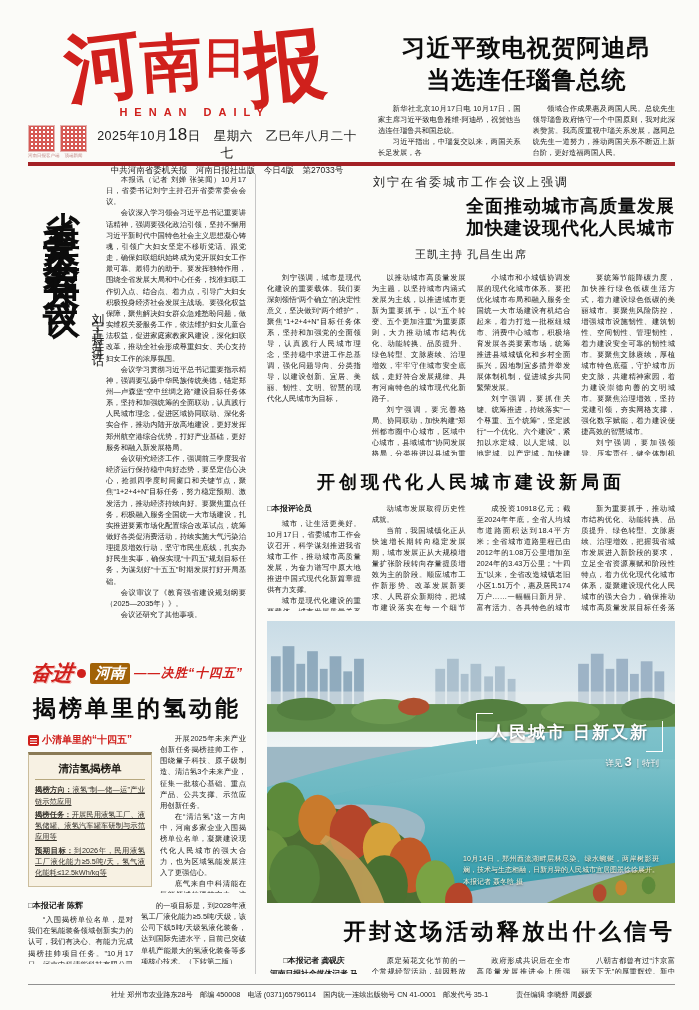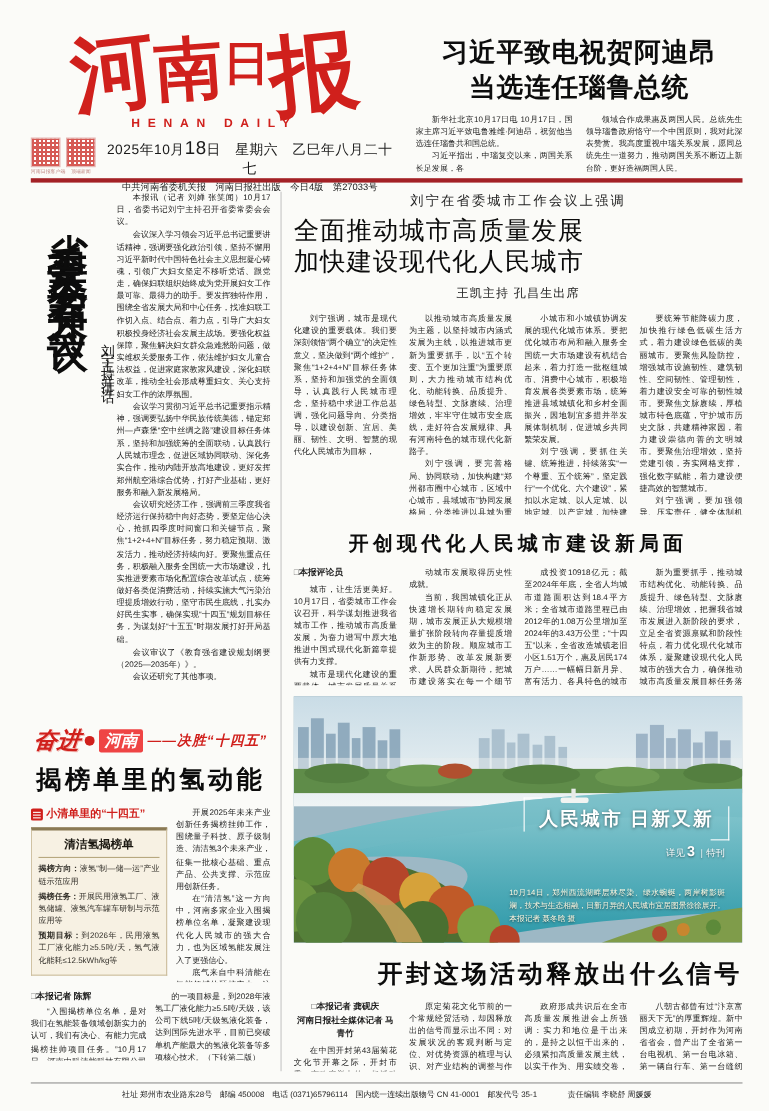--- a/index.html
+++ b/index.html
@@ -38,48 +38,48 @@
   
   .left-story{display:flex;height:474px;overflow:hidden;}
   .v-title{writing-mode:vertical-rl;font-size:37px;font-weight:900;letter-spacing:11px;line-height:1.15;width:54px;flex:none;color:#0c0c0c;margin-top:8px;}
   .v-sub{writing-mode:vertical-rl;font-size:12.5px;letter-spacing:7px;width:24px;flex:none;margin-top:128px;color:#111;}
   .ls-body{flex:1;font-size:7.35px;line-height:1.52;text-align:justify;color:#1c1c1c;overflow:hidden;min-width:0;}
   
   .hydrogen{margin-top:10px;height:306px;overflow:hidden;}
   .banner{display:flex;align-items:center;justify-content:center;gap:4px;height:30px;}
   .b1{color:#d0201c;font-weight:900;font-style:italic;font-size:21px;font-family:"DejaVu Serif",serif;transform:skewX(-6deg);text-shadow:1px 1px 0 #f2b8b3;}
   .b-dot{width:9px;height:9px;border-radius:50%;background:#d0201c;flex:none;}
-  .b2{background:#ef4444;color:#fff;font-weight:900;font-size:15px;padding:1px 5px;border-radius:2px;font-style:italic;}
+  .b2{background:#a16207;color:#fff;font-weight:900;font-size:15px;padding:1px 5px;border-radius:2px;font-style:italic;}
   .b3{color:#d0201c;font-weight:900;font-style:italic;font-size:12.5px;letter-spacing:1px;}
   .hy-headline{font-size:23px;font-weight:900;text-align:center;margin:5px 0 9px;letter-spacing:3px;color:#0c0c0c;}
   .hy-grid{display:flex;gap:8px;height:160px;overflow:hidden;}
   .hy-leftcol{width:124px;flex:none;}
   .hy-tag{display:flex;align-items:center;gap:3px;color:#d0201c;font-weight:bold;font-size:10px;margin-bottom:5px;}
   .tag-icon{width:11px;height:11px;background:#d0201c;border-radius:2px;position:relative;flex:none;}
   .tag-icon::before{content:"";position:absolute;left:2px;top:3px;width:7px;height:1.3px;background:#fff;box-shadow:0 2.5px 0 #fff,0 5px 0 #fff;}
   .card{background:#f7f1e3;border:1px solid #cbbd9c;border-top:3px solid #8a7a55;padding:5px 6px;font-size:7.3px;line-height:1.55;color:#33302a;}
   .card-title{text-align:center;font-weight:bold;font-size:10.5px;border-bottom:1px solid #b7a87f;padding-bottom:3px;margin-bottom:4px;color:#1c1912;}
-  .card-item{margin-bottom:2px;text-align:justify;}
+  .card-item{margin-bottom:2px;text-align:justify;text-decoration:underline;}
   .ci-label{font-weight:bold;}
   .hy-intro{flex:1;font-size:7.35px;line-height:1.52;text-align:justify;overflow:hidden;min-width:0;}
   .hy-bottom{display:flex;gap:8px;margin-top:7px;font-size:7.35px;line-height:1.52;text-align:justify;height:72px;overflow:hidden;}
   .hy-bcol{flex:1;min-width:0;overflow:hidden;}
   .byline{font-size:8px;font-weight:bold;margin-bottom:2px;}
   
   .kicker{text-align:center;font-size:12px;color:#222;letter-spacing:2px;}
-  .lead-h{margin:5px 0 0;text-align:left;font-size:23px;font-weight:400;line-height:1.2;letter-spacing:1px;color:#0b0b0b;}
+  .lead-h{margin:5px 0 0;text-align:right;font-size:18px;font-weight:700;line-height:1.2;letter-spacing:1px;color:#0b0b0b;}
   .lead-by{text-align:center;font-size:11px;margin:8px 0 10px;color:#222;letter-spacing:1px;}
   .cols4{display:flex;gap:11px;text-align:justify;font-size:7.35px;line-height:1.5;color:#1c1c1c;}
   .cols4>div{flex:1;min-width:0;overflow:hidden;}
   .lead-body{height:184px;}
   .com-h{font-size:18px;font-weight:900;text-align:center;letter-spacing:4px;margin:14px 0 9px;color:#0b0b0b;}
   .com-body{height:108px;}
   .com-label{font-size:8px;font-weight:bold;margin-bottom:3px;}
   
-  .photo{position:relative;margin:10px 0 0;width:100%;height:224px;overflow:hidden;background:#9db8c5;}
+  .photo{position:relative;margin:10px 0 0;width:100%;height:282px;overflow:hidden;background:#9db8c5;}
   .photo svg{position:absolute;inset:0;}
   .ph-overlay{position:absolute;right:16px;top:94px;color:#fff;}
   .ph-title{font-size:17px;font-weight:900;letter-spacing:2px;text-shadow:0 1px 3px rgba(0,0,0,.5);padding:6px 10px;position:relative;}
   .ph-title::before{content:"";position:absolute;left:-4px;top:-2px;width:16px;height:30px;border-left:1.5px solid #fff;border-top:1.5px solid #fff;}
   .ph-title::after{content:"";position:absolute;right:-4px;bottom:-2px;width:16px;height:30px;border-right:1.5px solid #fff;border-bottom:1.5px solid #fff;}
   .ph-ref{text-align:right;font-size:8.5px;margin-top:4px;text-shadow:0 1px 2px rgba(0,0,0,.55);}
   .ph-ref .num{font-size:13px;font-weight:bold;margin:0 2px;}
   .ph-ref .bar{opacity:.85;margin:0 3px;}
   .ph-cap{position:absolute;right:16px;bottom:16px;width:196px;font-size:7px;line-height:1.65;color:#fdf8e2;text-align:justify;text-shadow:0 1px 2px rgba(0,0,0,.6);}
   .ph-cap p{text-indent:0;}

